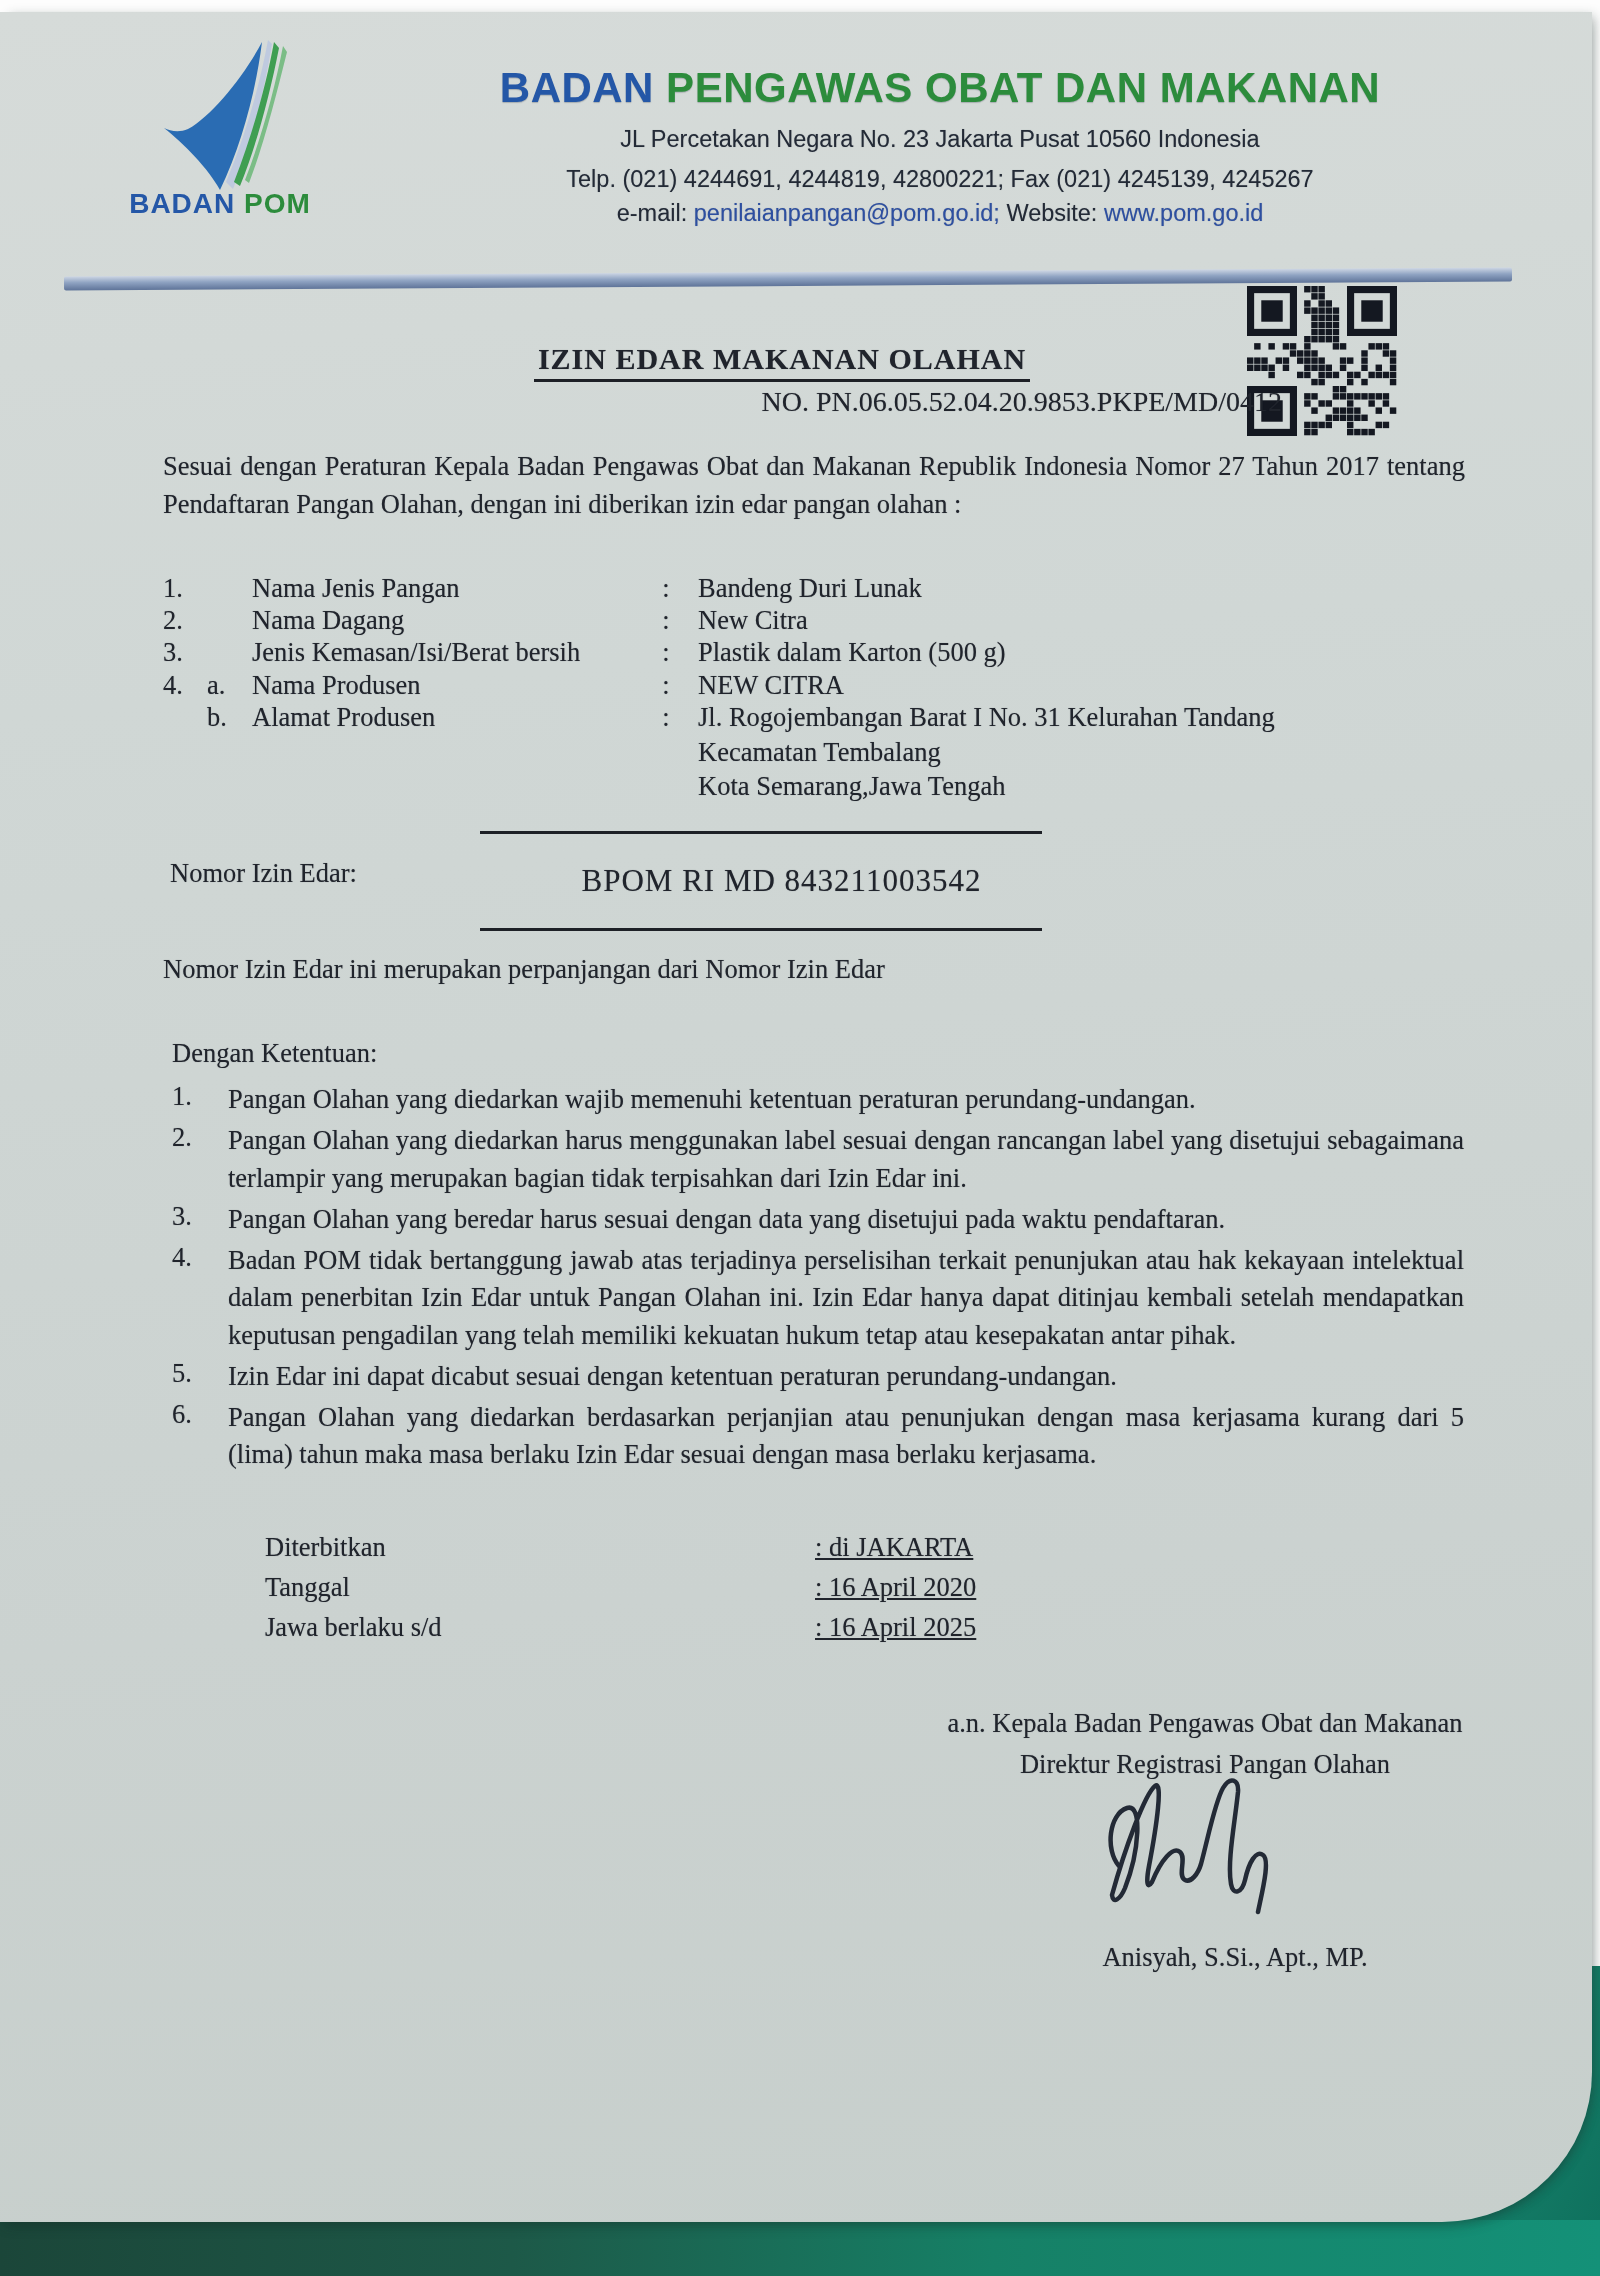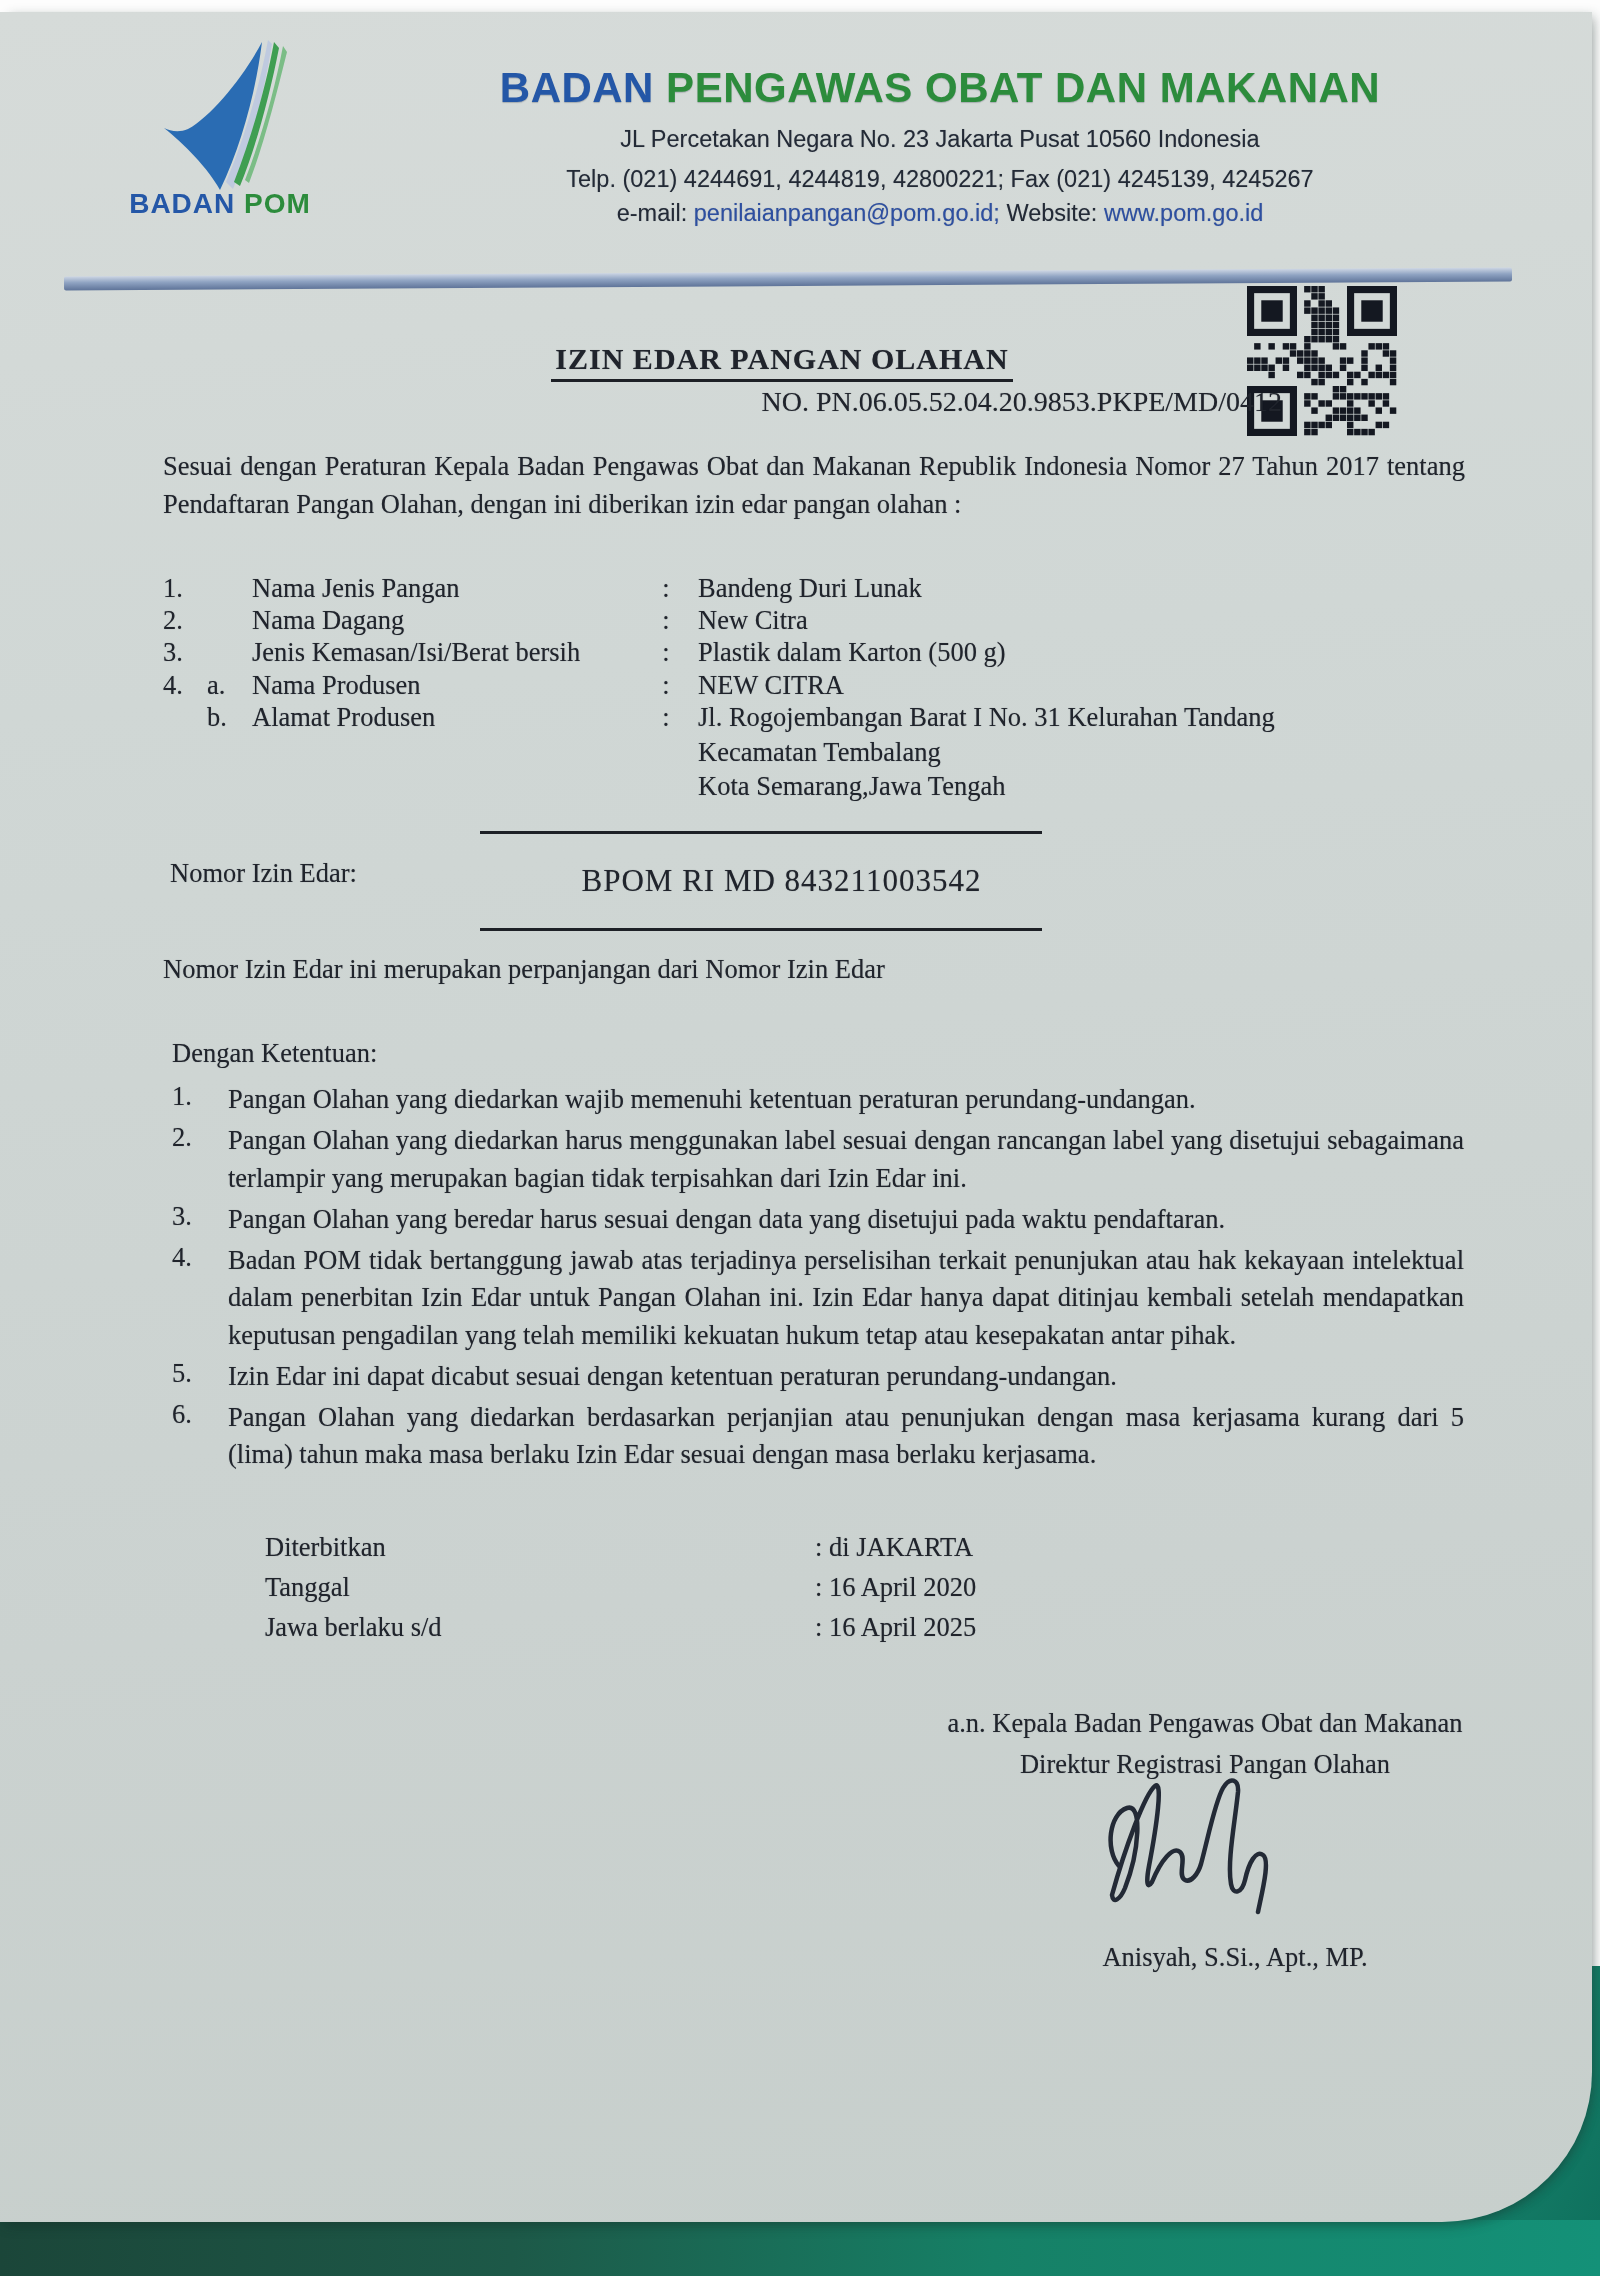--- a/index.html
+++ b/index.html
@@ -65,21 +65,21 @@
   
   .conditions{position:absolute;left:172px;top:1026px;width:1292px;font-size:26.5px;}
   .cond-heading{margin-bottom:12px;}
   .cond-row{display:flex;margin-bottom:3.5px;}
   .c-num{width:56px;flex:none;}
   .c-text{flex:1;text-align:justify;line-height:37.5px;}
   
   .issuance{position:absolute;left:265px;top:1522px;font-size:26.5px;}
   .iss-row{display:flex;margin-bottom:14px;line-height:26px;}
   .i-label{width:550px;flex:none;}
-  .i-value{flex:none;}
+  .i-value{flex:none;text-decoration:underline;}
   
   .sig-block{position:absolute;left:860px;top:1696px;width:690px;text-align:center;font-size:26.5px;}
   .sig-line2{margin-top:10px;}
   .sig-mark{position:absolute;left:1085px;top:1758px;width:250px;height:160px;}
   .sig-name{position:absolute;left:1040px;top:1930px;width:390px;text-align:center;font-size:26.5px;}
 </style>
 </head>
 <body>
 
 <div class="photo">
@@ -264,21 +264,21 @@
             <rect x="63" y="140" width="6.3" height="6.3"></rect>
             <rect x="98" y="140" width="6.3" height="6.3"></rect>
             <rect x="105" y="140" width="6.3" height="6.3"></rect>
             <rect x="112" y="140" width="6.3" height="6.3"></rect>
             <rect x="119" y="140" width="6.3" height="6.3"></rect>
           </g>
       </svg>
     </div>
 
     <div class="doc-title-wrap serif-blur">
-      <span class="doc-title">IZIN EDAR PANGAN OLAHAN</span>
+      <span class="doc-title">IZIN EDAR MAKANAN OLAHAN</span>
     </div>
     <div class="doc-number serif-blur">NO. PN.06.05.52.04.20.9853.PKPE/MD/0412</div>
 
     <div class="intro serif-blur">Sesuai dengan Peraturan Kepala Badan Pengawas Obat dan Makanan Republik Indonesia Nomor 27 Tahun 2017 tentang Pendaftaran Pangan Olahan, dengan ini diberikan izin edar pangan olahan :</div>
 
     <div class="permit serif-blur">
       <div class="permit-row">
         <span class="p-num">1.</span>
         <span class="p-sub"></span>
         <span class="p-label">Nama Jenis Pangan</span>

